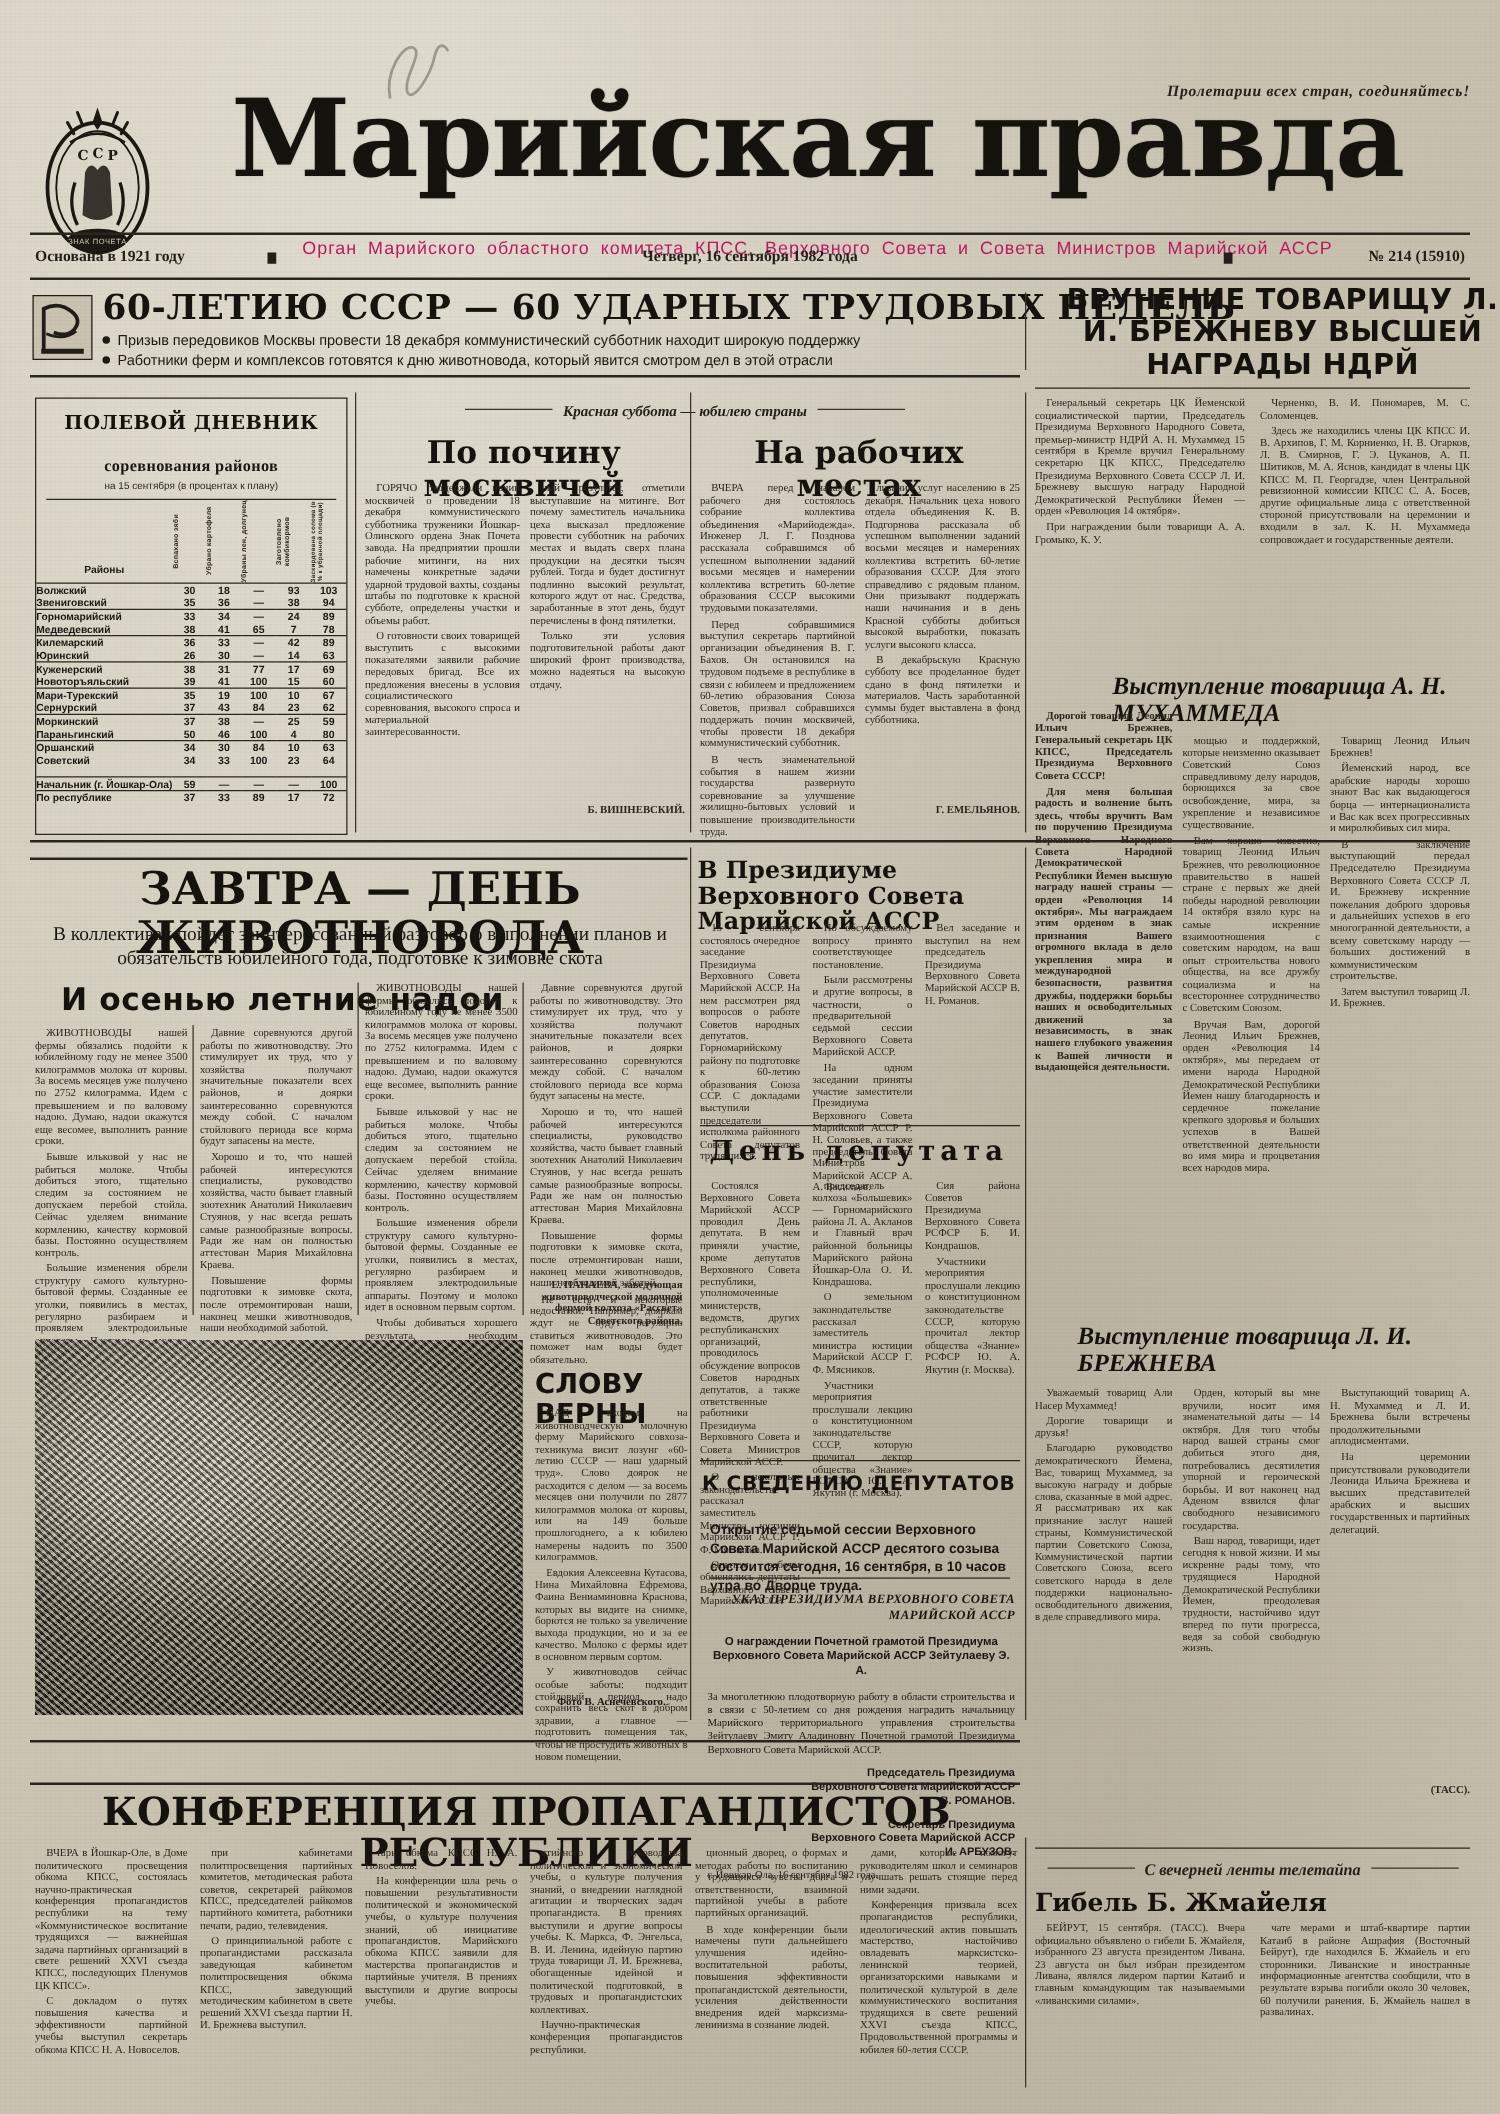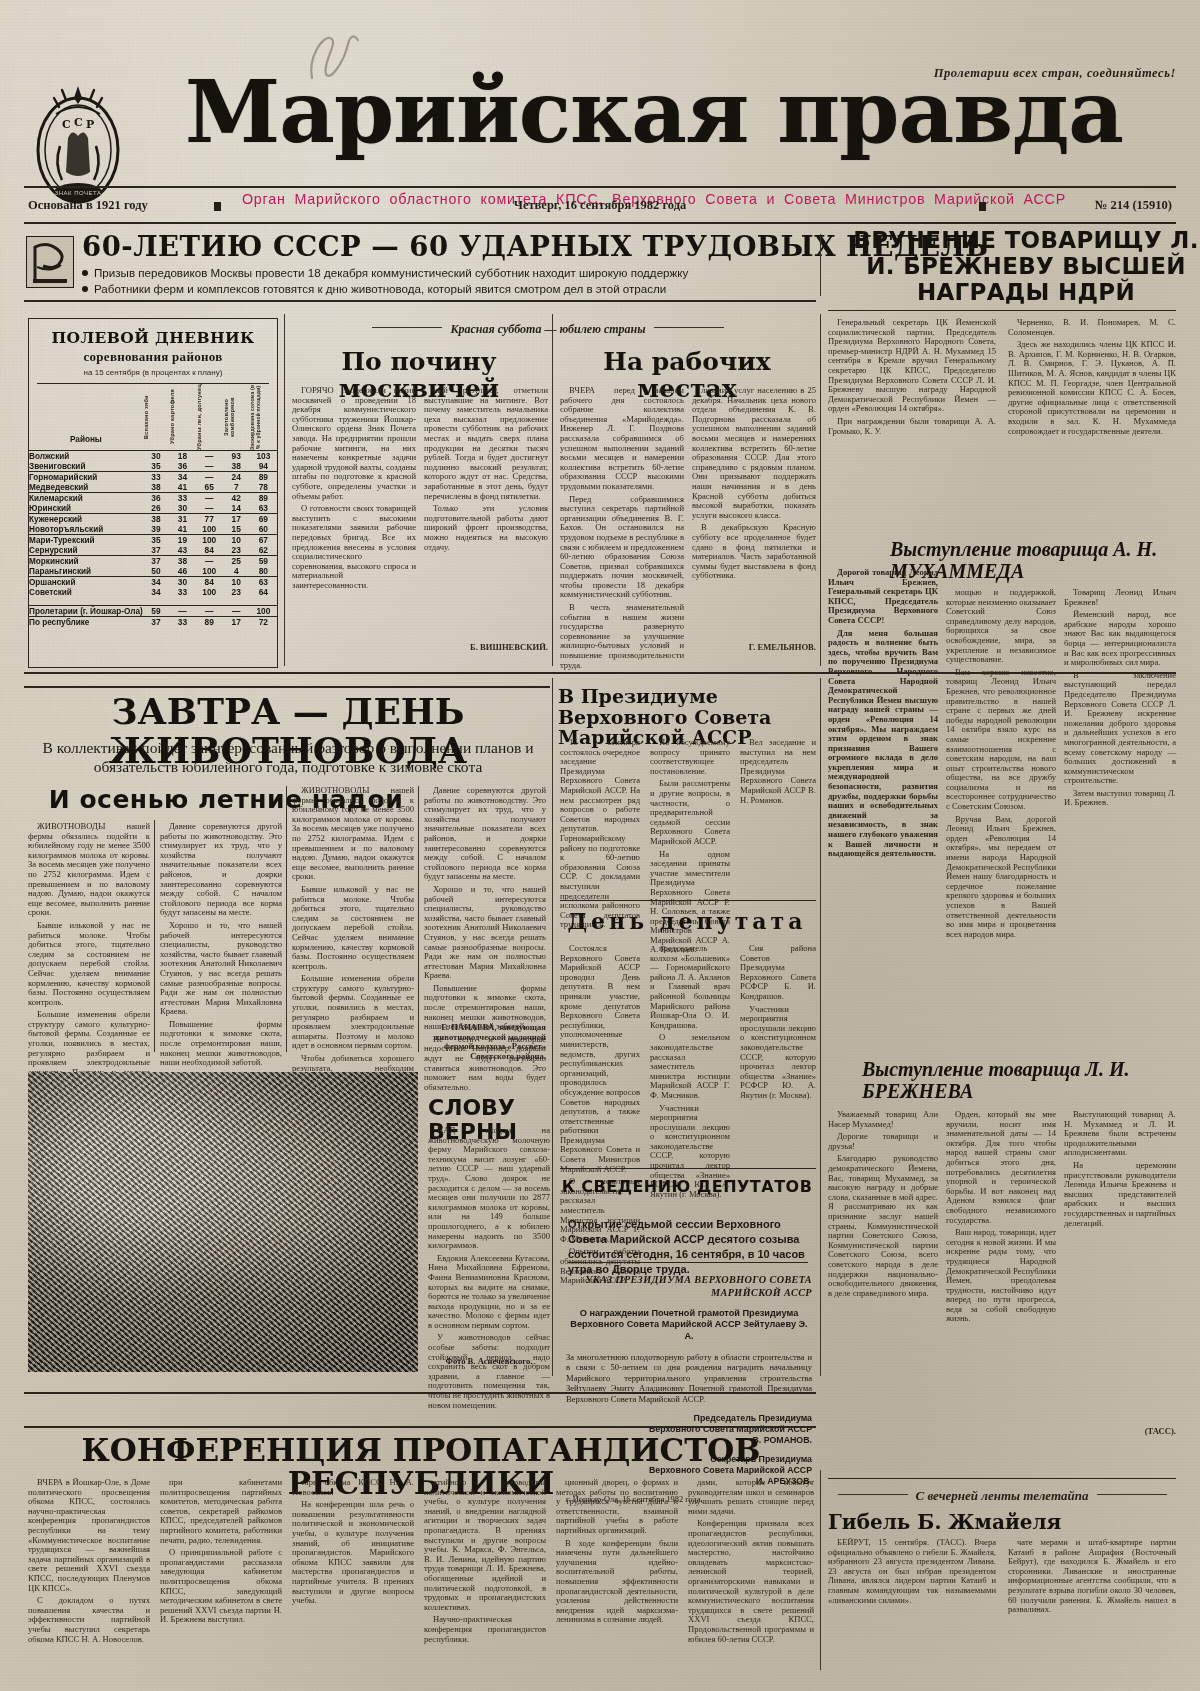--- a/index.html
+++ b/index.html
@@ -113,21 +113,21 @@
   .sig{text-align:right; font-weight:bold; font-size:8.6px; margin-top:3px; font-style:normal;}
 
   
   .tablebox{position:absolute; left:28px; top:318px; width:248px; height:348px;
     border:1.4px solid #2a251d; padding:0; background:rgba(255,255,255,.06);}
   .tb-title{
     text-align:center; font-family:"DejaVu Serif", serif; font-weight:bold;
     font-size:15.5px; letter-spacing:.4px; margin-top:9px; color:#15120d;
   }
   .tb-sub{text-align:center; font-family:"Liberation Serif", serif; font-weight:bold;
-    font-size:13px; margin-top:2px; letter-spacing:.3px;}
+    font-size:13px; margin-top:18px; letter-spacing:.3px;}
   .tb-note{text-align:center; font-family:"Liberation Sans", sans-serif;
     font-size:8px; margin-top:3px; color:#2b251d;}
   .tb-rule{margin:6px 8px 0 8px; border-top:1.2px solid #2a251d;}
   table.fields{width:100%; border-collapse:collapse; font-family:"Liberation Sans", sans-serif;}
   table.fields td{padding:0; vertical-align:bottom;}
   .hdr-vert{
     writing-mode:vertical-rl; transform:rotate(180deg);
     font-size:5.6px; line-height:6.2px; letter-spacing:.2px;
     height:66px; color:#2b251d; white-space:pre-line;
   }
@@ -385,21 +385,21 @@
             <td class="num">34</td>
             <td class="num">33</td>
             <td class="num">100</td>
             <td class="num">23</td>
             <td class="num">64</td>
           </tr>
           <tr>
             <td colspan="6" style="height:8px"></td>
           </tr>
           <tr class="grp">
-            <td class="rowname">Пролетарии (г. Йошкар-Ола)</td>
+            <td class="rowname">Начальник (г. Йошкар-Ола)</td>
             <td class="num">59</td>
             <td class="num">—</td>
             <td class="num">—</td>
             <td class="num">—</td>
             <td class="num">100</td>
           </tr>
           <tr class="grp">
             <td class="rowname">По республике</td>
             <td class="num">37</td>
             <td class="num">33</td>

